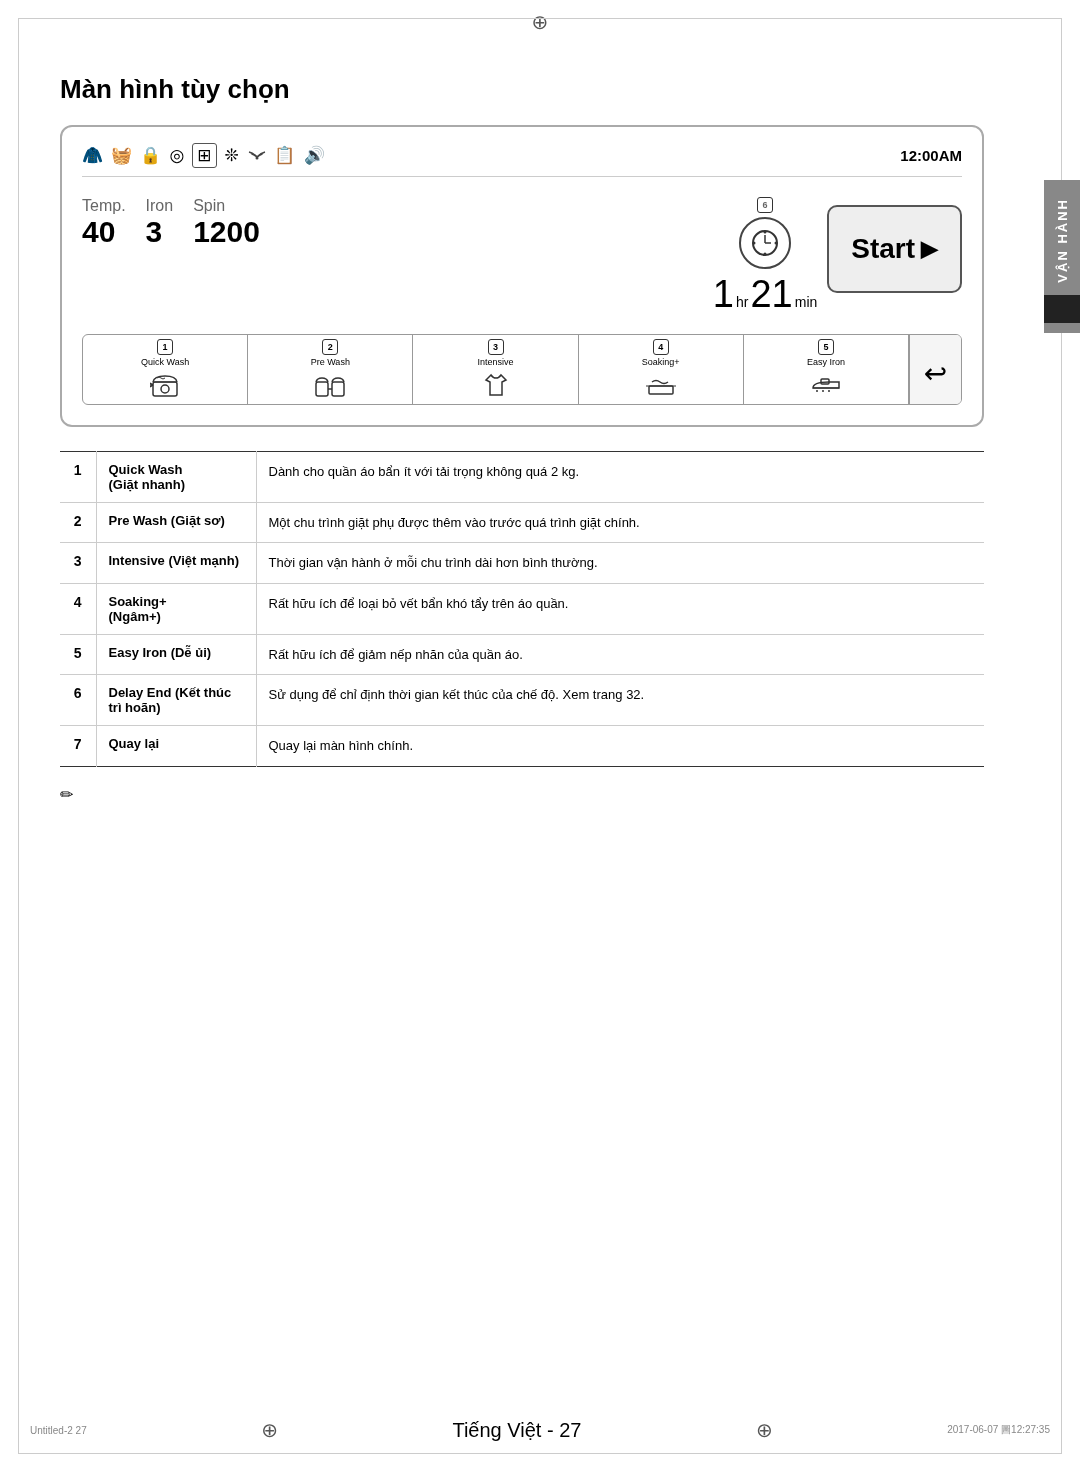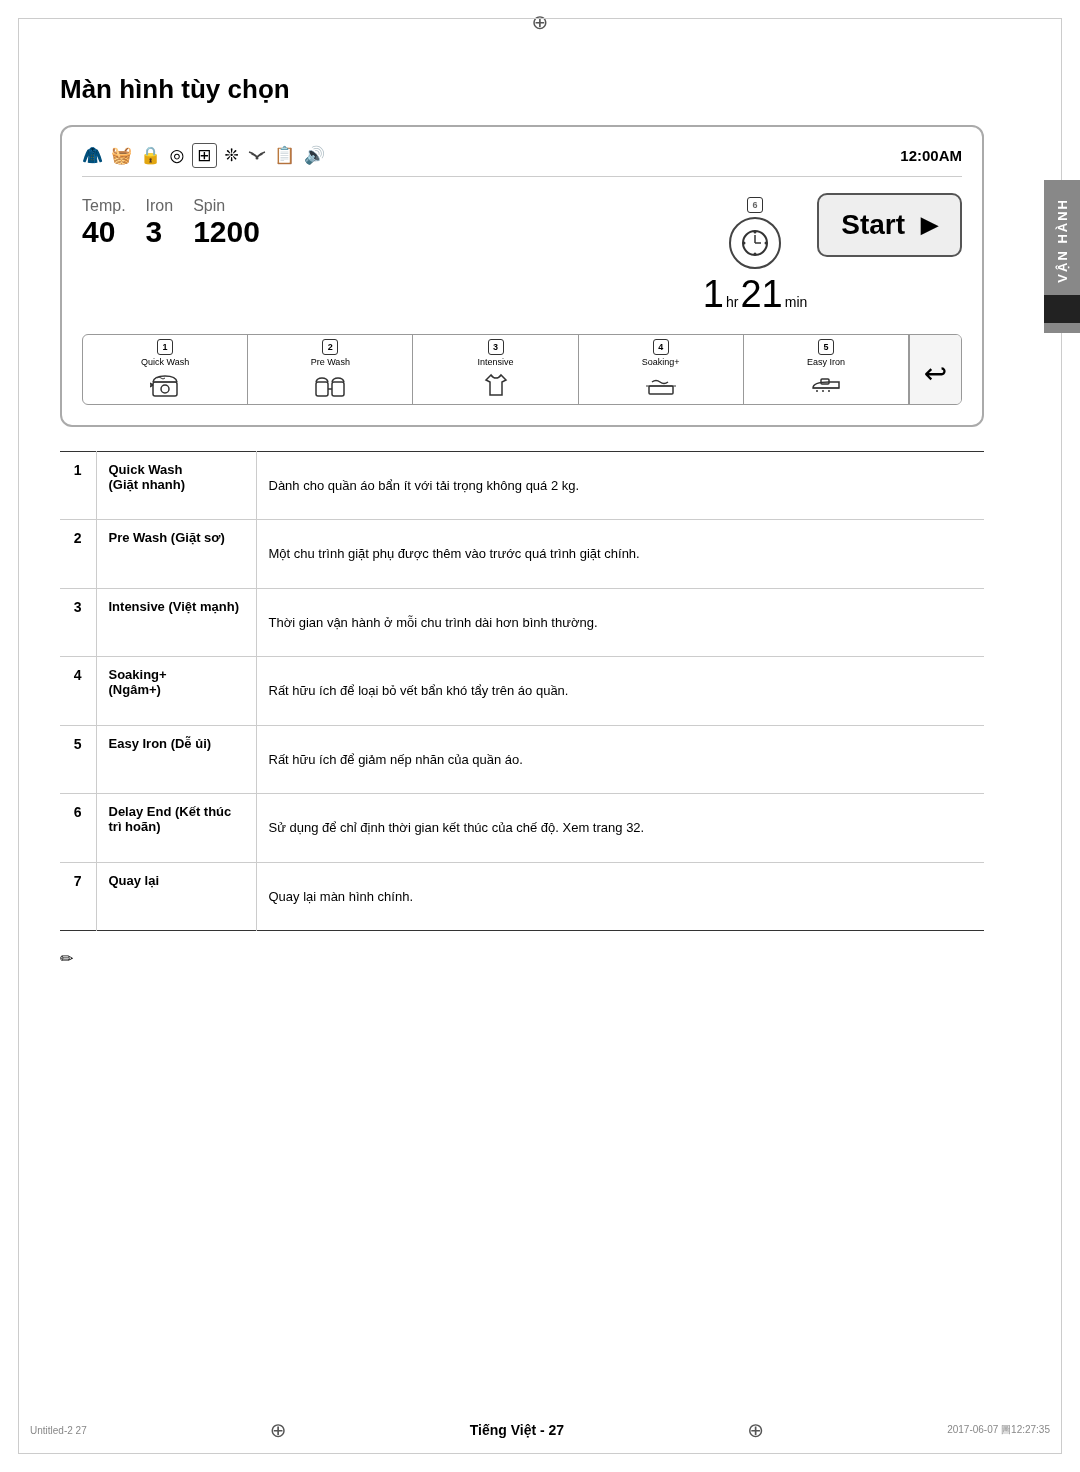--- a/index.html
+++ b/index.html
@@ -81,28 +81,29 @@
       border-radius: 50%;
       display: flex;
       align-items: center;
       justify-content: center;
       font-size: 22px;
     }
     .start-btn {
       background: #eee;
       border: 2px solid #555;
       border-radius: 10px;
-      padding: 14px 22px;
+      padding: 26px 22px;
       font-size: 28px;
       font-weight: bold;
       display: flex;
       align-items: center;
-      gap: 16px;
+      gap: 6px;
       cursor: pointer;
       white-space: nowrap;
+      margin-top: 12px;
     }
     .start-btn .arrow { font-size: 22px; }
 
     
     .num-badge {
       display: inline-flex;
       align-items: center;
       justify-content: center;
       width: 16px;
       height: 16px;
@@ -179,21 +180,21 @@
     .col-term {
       width: 160px;
       font-weight: bold;
       font-size: 13px;
       padding: 10px 12px;
       border-right: 1px solid #ccc;
       vertical-align: top;
     }
     .col-desc {
       font-size: 13px;
-      padding: 24px 12px;
+      padding: 10px 12px;
       vertical-align: top;
       line-height: 1.5;
     }
     .col-desc strong {
       font-weight: normal;
     }
 
     
     .note-section {
       display: flex;
@@ -213,21 +214,21 @@
       position: absolute;
       bottom: 30px;
       left: 0;
       right: 0;
       display: flex;
       align-items: center;
       justify-content: space-between;
       padding: 0 30px;
     }
     .bottom-left { font-size: 10px; color: #888; }
-    .bottom-center { font-size: 14px; font-weight: bold; }
+    .bottom-center { font-size: 20px; font-weight: normal; }
     .bottom-right { font-size: 10px; color: #888; }
 
     .top-crosshair {
       display: flex;
       justify-content: center;
       margin-bottom: 4px;
     }
     .crosshair-symbol {
       font-size: 20px;
       color: #555;

